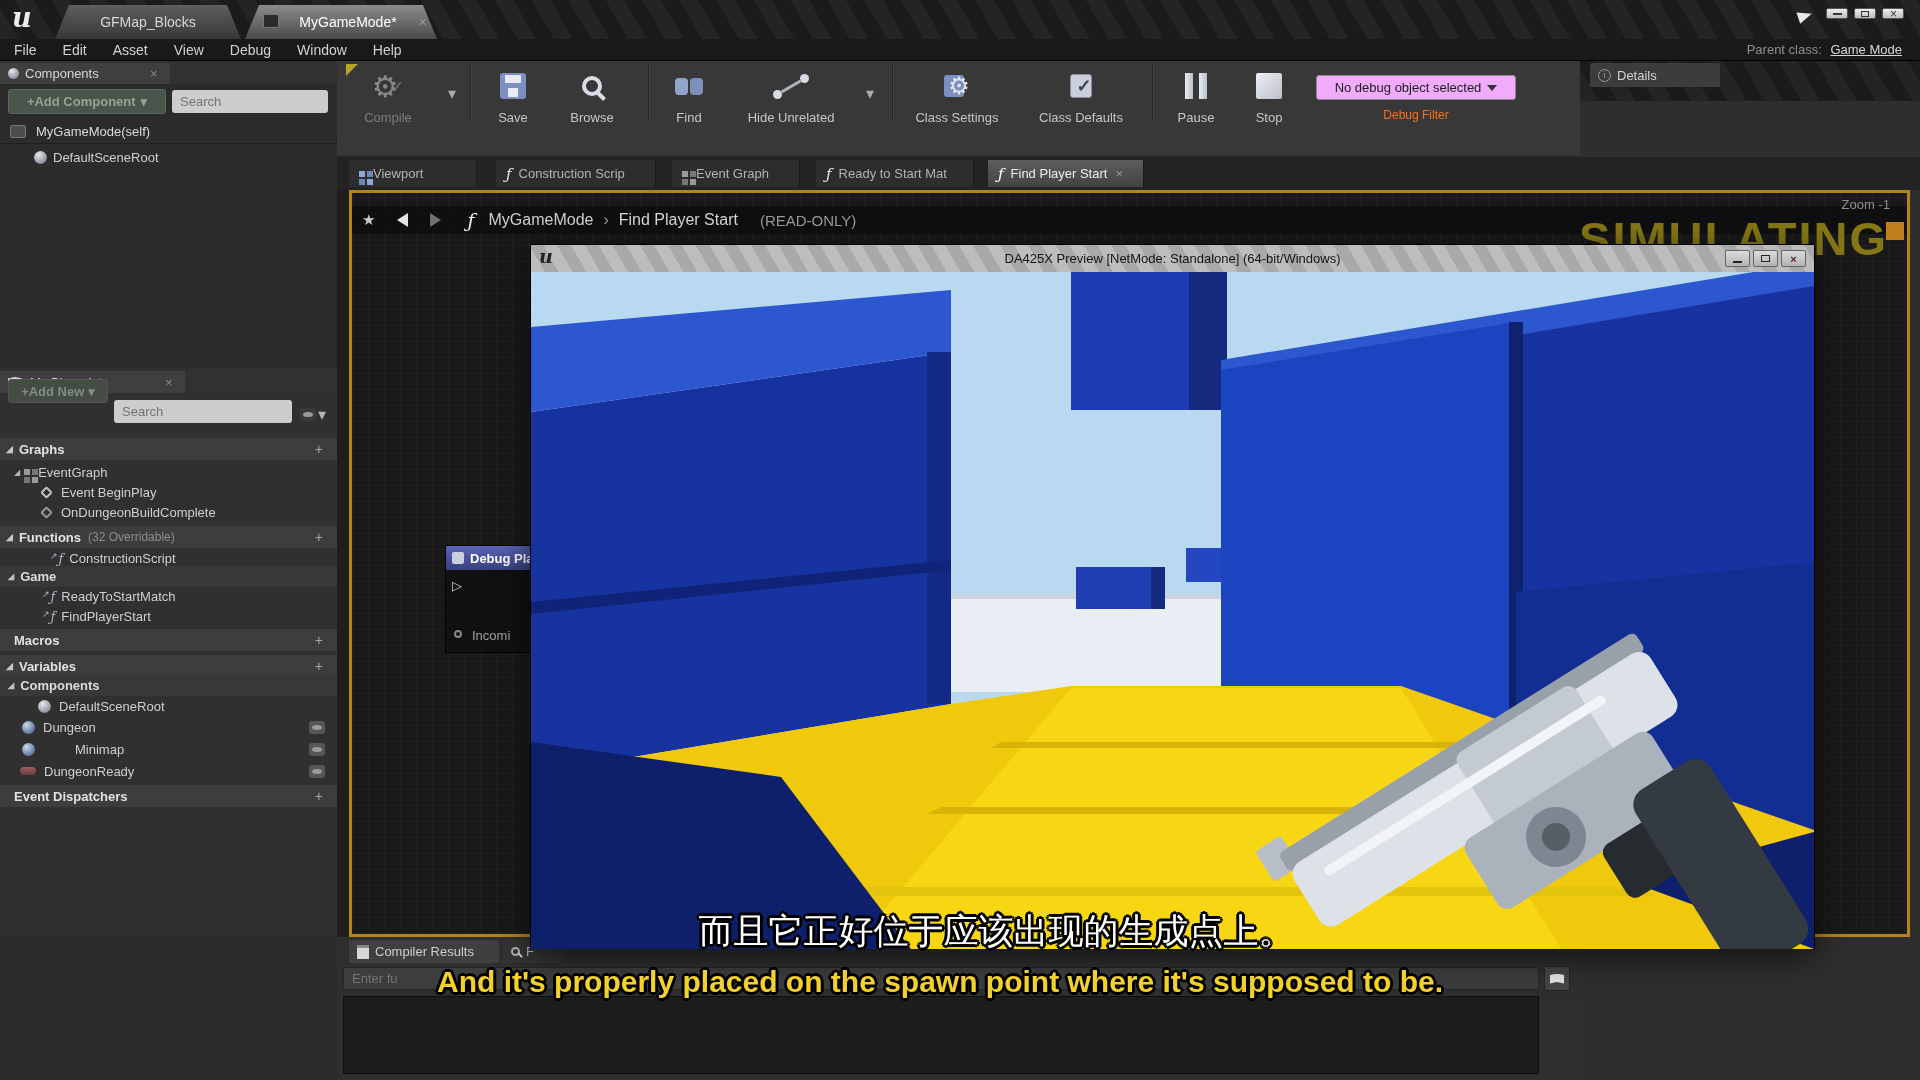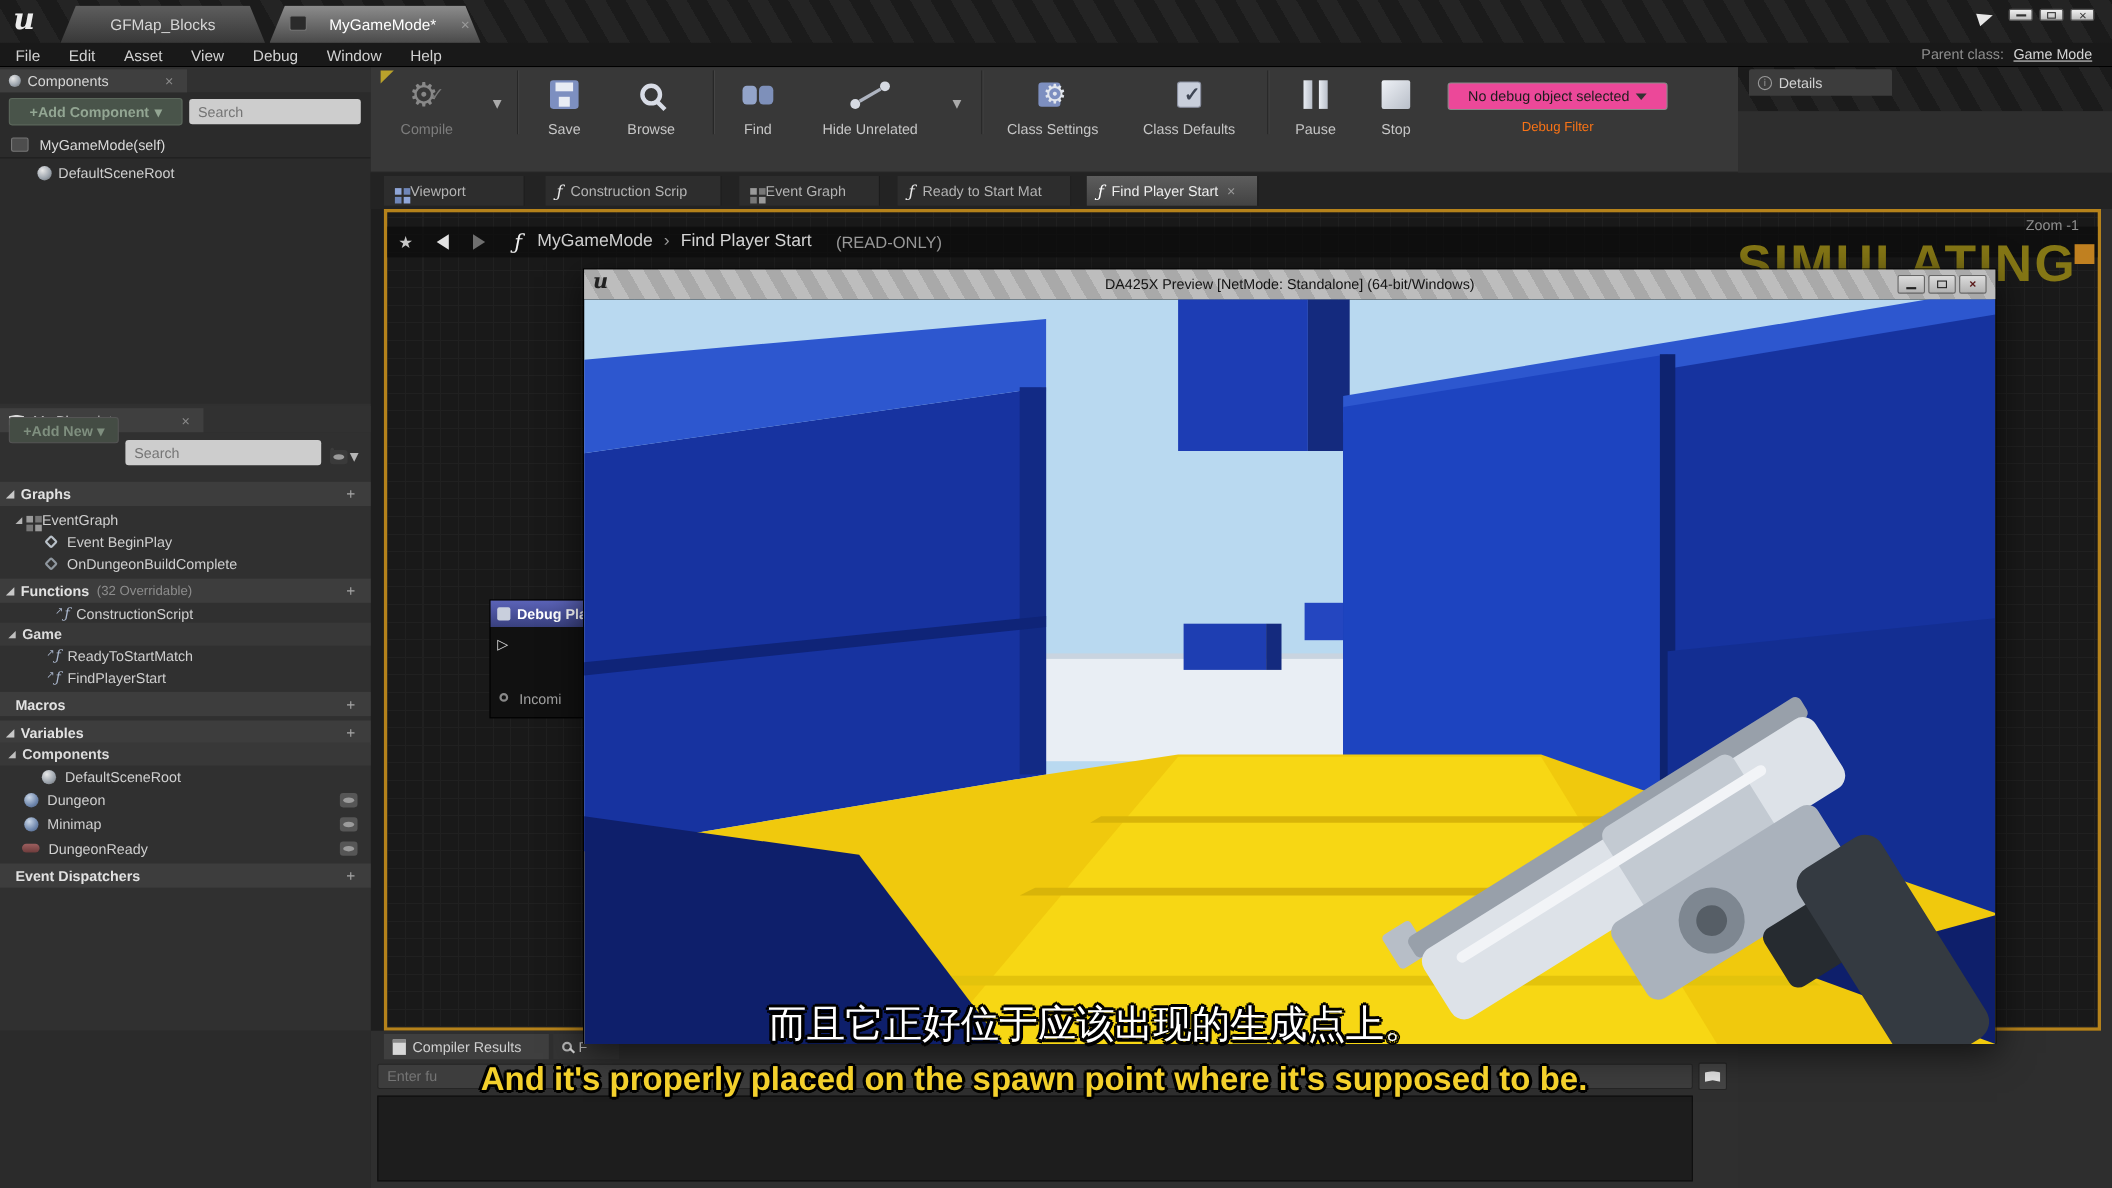--- a/index.html
+++ b/index.html
@@ -199,21 +199,21 @@
   </div>
   <div class="bp-row" style="top:696px;">
     <span class="sphere grey" style="margin:0 8px 0 38px;"></span>
     <span>DefaultSceneRoot</span>
   </div>
   <div class="bp-row" style="top:717px;">
     <span class="sphere" style="margin:0 8px 0 22px;"></span>
     <span>Dungeon</span>
     <span class="eye rt-eye"></span>
   </div>
-  <div class="bp-row" style="top:739px;">
+  <div class="bp-row" style="top:739px;gap:32px;">
     <span class="sphere" style="margin:0 8px 0 22px;"></span>
     <span>Minimap</span>
     <span class="eye rt-eye"></span>
   </div>
   <div class="bp-row" style="top:761px;">
     <span class="pill" style="margin:0 8px 0 20px;"></span>
     <span>DungeonReady</span>
     <span class="eye rt-eye"></span>
   </div>
   <div class="bp-row bp-head" style="top:785px;">
@@ -295,21 +295,21 @@
     </div>
     <span>Pause</span>
   </div>
   <div class="tb-btn" style="left:1236px;width:66px;">
     <div class="tb-ico">
       <span style="width:26px;height:26px;background:linear-gradient(135deg,#eef1f6,#b9bfc9);border-radius:2px;"></span>
     </div>
     <span>Stop</span>
   </div>
 
-  <div class="abs" style="left:1316px;top:75px;width:200px;height:25px;background:#ec4899;border:1px solid #8a8a8a;border-radius:3px;display:flex;align-items:center;justify-content:center;font-size:13px;color:#1c1c1c;">
+  <div class="abs" style="left:1316px;top:75px;width:200px;height:25px;background:#f0abfc;border:1px solid #8a8a8a;border-radius:3px;display:flex;align-items:center;justify-content:center;font-size:13px;color:#1c1c1c;">
     <span>No debug object selected</span>
     <span style="margin-left:6px;width:0;height:0;border-left:5px solid transparent;border-right:5px solid transparent;border-top:6px solid #333;"></span>
   </div>
   <div class="abs" style="left:1316px;top:108px;width:200px;text-align:center;font-size:12px;color:#f97316;">Debug Filter</div>
 
   <div class="abs tex-dark" style="left:1580px;top:61px;width:340px;height:40px;"></div>
   <div class="abs" style="left:1580px;top:101px;width:340px;height:979px;background:#2e2e2e;"></div>
   <div class="abs" style="left:1590px;top:63px;width:130px;height:24px;background:#3c3c3c;display:flex;align-items:center;padding-left:8px;font-size:13px;color:#d2d2d2;border-radius:2px 2px 0 0;">
     <span style="width:13px;height:13px;border:1px solid #9a9a9a;border-radius:50%;display:inline-flex;align-items:center;justify-content:center;font-size:9px;color:#9a9a9a;margin-right:6px;">i</span>
     <span>Details</span>

